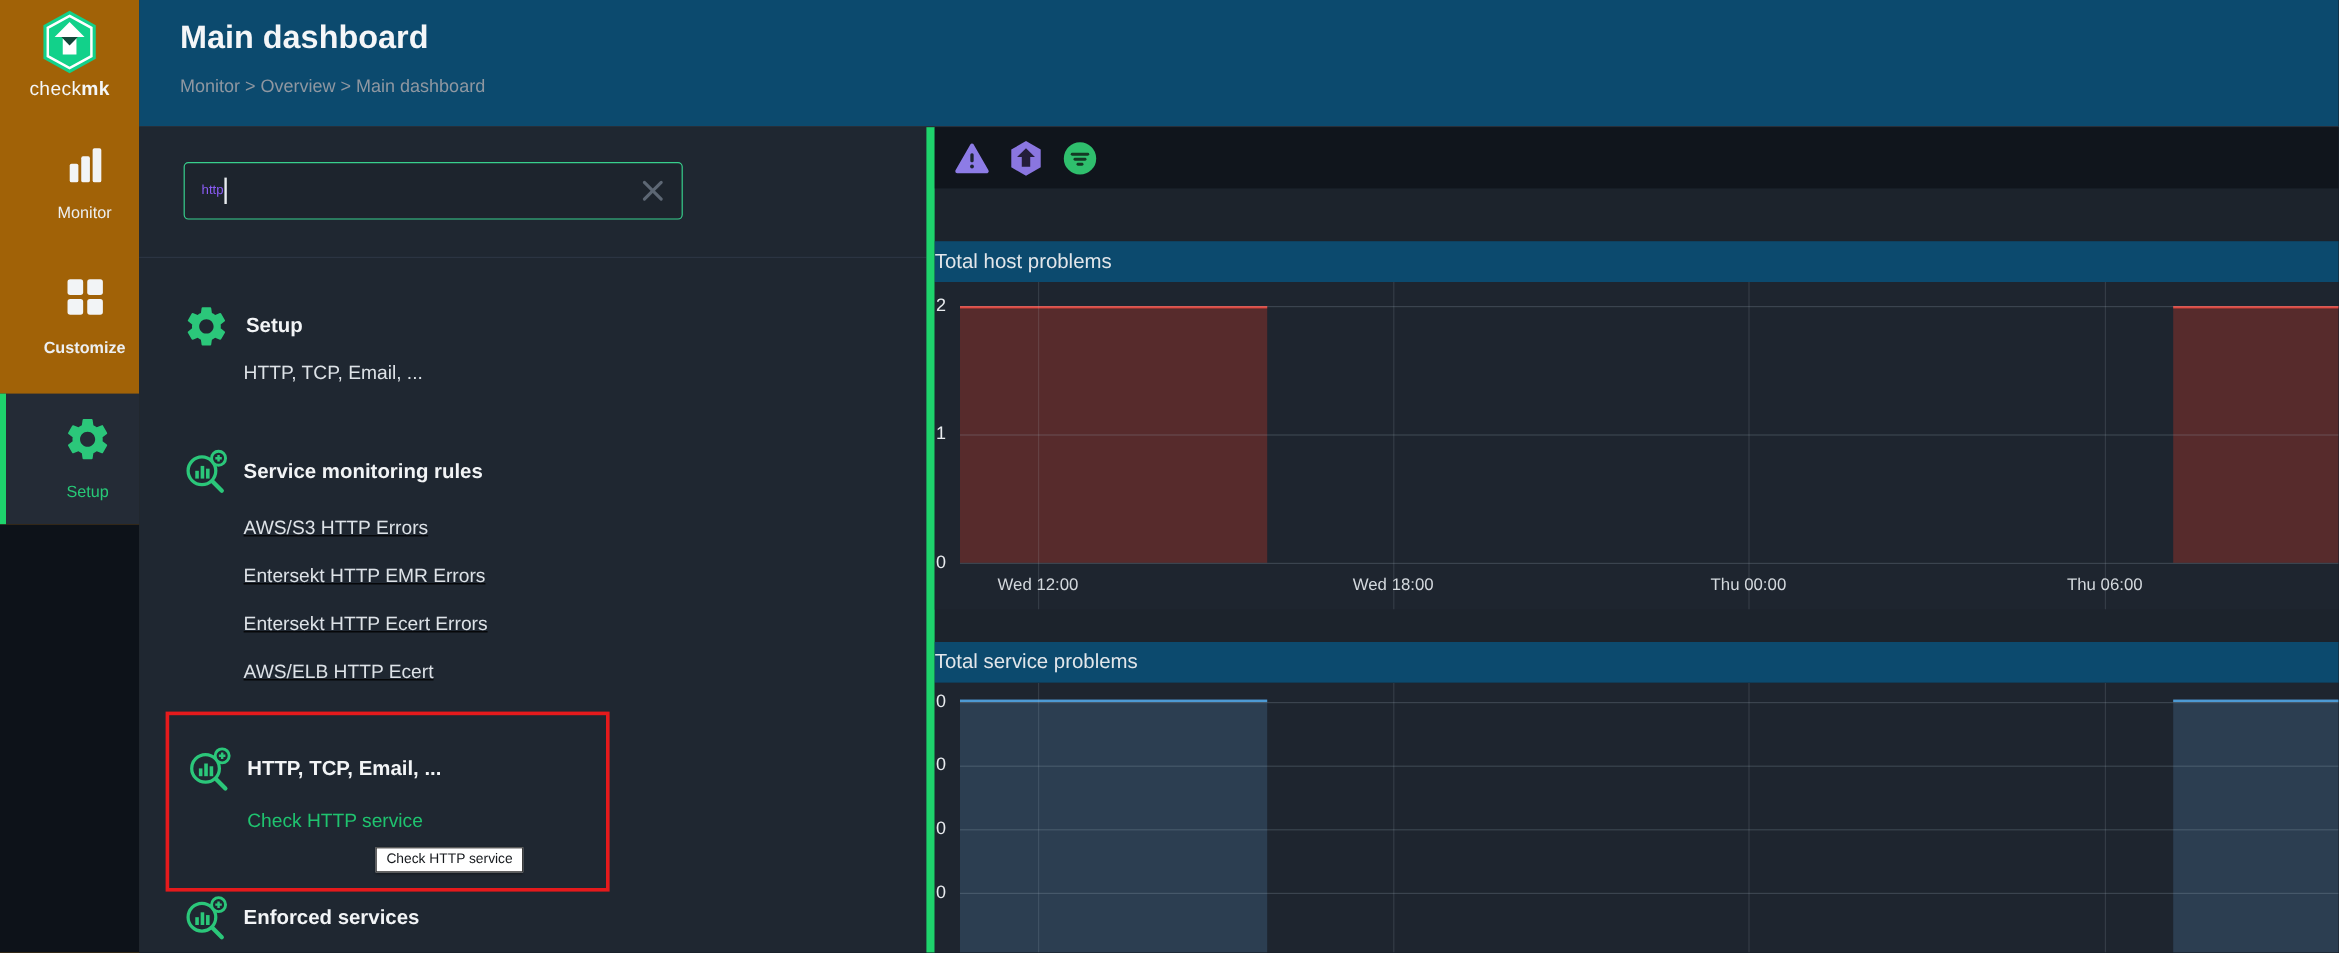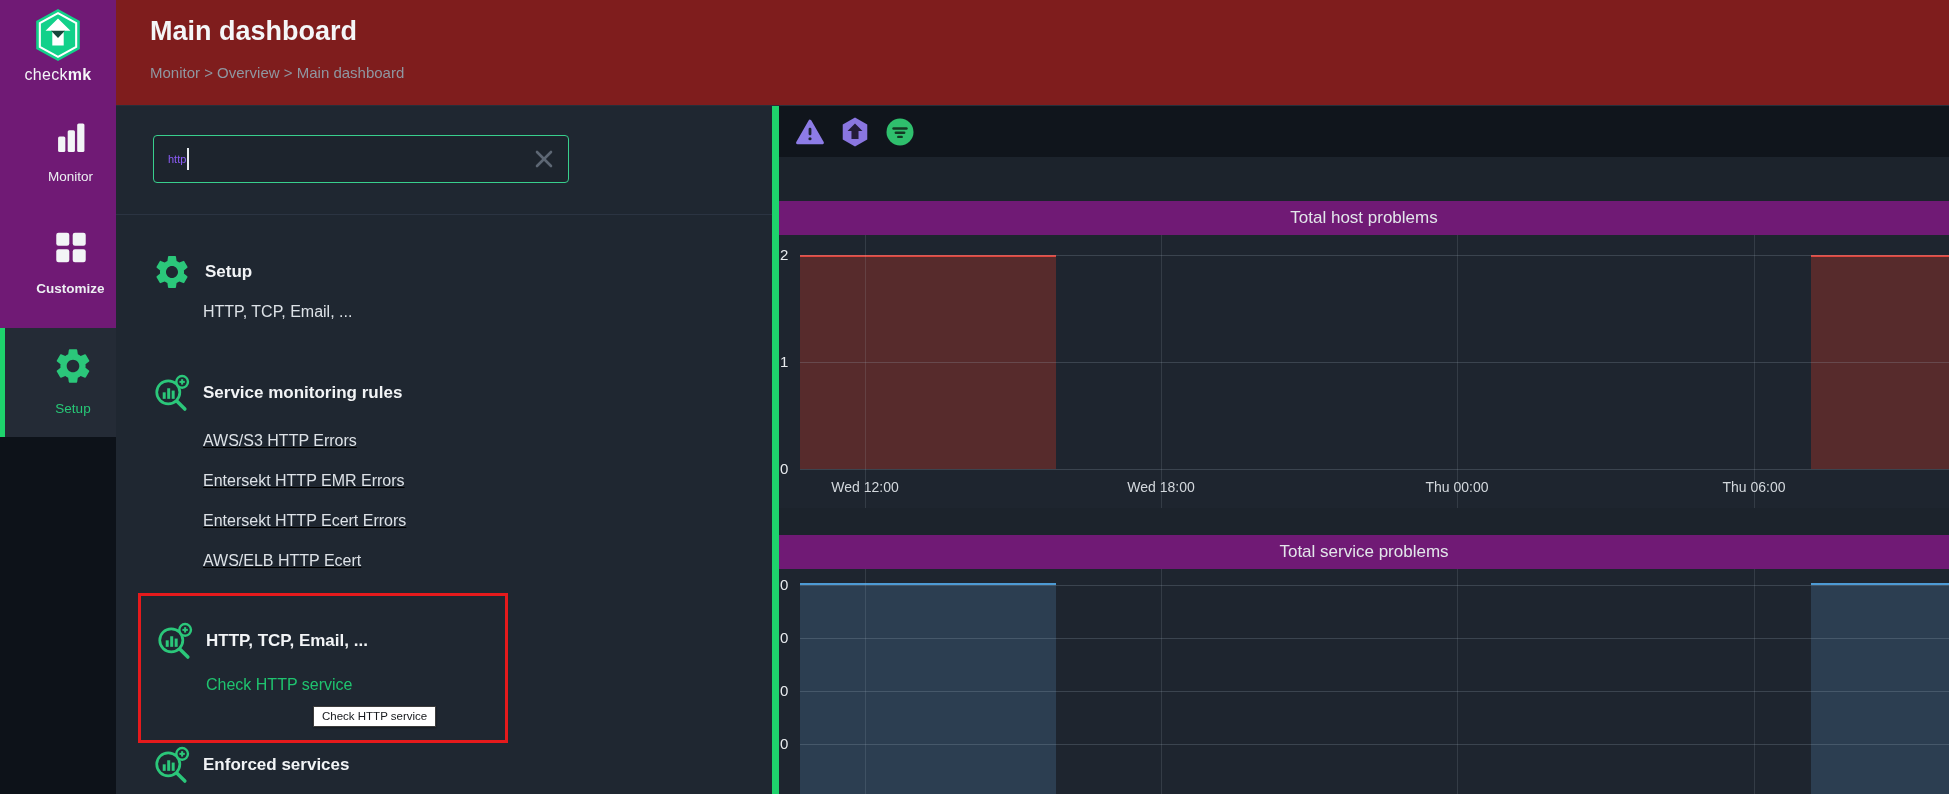--- a/index.html
+++ b/index.html
@@ -1,35 +1,35 @@
 <!DOCTYPE html>
 <html><head>
 <meta charset="utf-8">
 <style>
   * { margin:0; padding:0; box-sizing:border-box; }
   html,body { background:#14181f; }
   body { font-family:"Liberation Sans","DejaVu Sans",sans-serif; }
   .stage { position:relative; width:1949px; height:794px; overflow:hidden; background:#1c232c; }
 
   
-  .sidebar { position:absolute; left:0; top:0; width:116px; height:794px; background:#701a75; }
+  .sidebar { position:absolute; left:0; top:0; width:116px; height:794px; background:#a16207; }
   .sidebar-lower { position:absolute; left:0; top:437px; width:116px; height:357px; background:#0d1219; }
   .logo-block { position:absolute; left:0; top:6px; width:116px; text-align:center; }
   .logo-block svg { display:block; margin:2px auto 0; }
   .brand { color:#f4f6f8; font-size:16px; letter-spacing:.3px; margin-top:4px; display:block; }
   .brand b { font-weight:bold; }
   .nav-item { position:absolute; left:0; width:116px; text-align:center; cursor:pointer;padding-left:25px; }
   .nav-item .nav-label { display:block; margin-top:12px; font-size:13.5px; color:#eceff2; }
   .nav-monitor { top:122px; }
   .nav-customize { top:230px;font-weight:bold; }
   .nav-setup { top:328px; height:109px; background:#242b36; border-left:5px solid #1ed36c; padding-top:17px; }
   .nav-setup .nav-label { color:#27c877; margin-top:10px; }
 
   
-  .header { position:absolute; left:116px; top:0; width:1833px; height:106px; background:#7f1d1d; border-bottom:1px solid #272f3a; }
+  .header { position:absolute; left:116px; top:0; width:1833px; height:106px; background:#0c4a6e; border-bottom:1px solid #272f3a; }
   .page-title { position:absolute; left:34px; top:16px; font-size:27px; font-weight:bold; color:#f4f6f8; }
   .breadcrumb { position:absolute; left:34px; top:64px; font-size:15px; color:#8f97a1; }
 
   
   .search-panel { position:absolute; left:116px; top:106px; width:656px; height:688px; background:#1f2731; }
   .search-box { position:absolute; left:37px; top:29px; width:416px; height:48px; border:1px solid #38cf8d; border-radius:4px; background:#1d242d; display:flex; align-items:center; padding:0 12px 0 14px; cursor:text; }
   .search-text { font-size:11px; color:#8b5cf6; }
   .caret { display:inline-block; width:2px; height:22px; background:#e8ecef; margin-left:1px; }
   .search-clear { margin-left:auto; width:24px; height:24px; cursor:pointer; flex:0 0 auto; }
   .panel-divider { position:absolute; left:0; top:108px; width:656px; height:1px; background:#2b3442; }
@@ -52,21 +52,21 @@
   .tooltip { position:absolute; left:172px; top:110px; background:#ffffff; color:#15181c; font-size:11.5px; padding:3px 8px 4px; border:1px solid #3c3c3c; white-space:nowrap; box-shadow:0 1px 2px rgba(0,0,0,.4); }
 
   
   .green-divider { position:absolute; left:772px; top:106px; width:7px; height:688px; background:#1ed36c; }
 
   
   .main { position:absolute; left:779px; top:106px; width:1170px; height:688px; background:#1c232c; }
   .icon-bar { position:absolute; left:0; top:0; width:1170px; height:51px; background:#10151c; display:flex; align-items:center; gap:15px; padding-left:16px; }
   .icon-bar .tbicon { width:30px; height:32px; cursor:pointer; }
 
-  .chart-title { position:absolute; width:1170px; height:34px; line-height:34px; background:#701a75; color:#e2e6ea; font-size:17px; text-align:center; }
+  .chart-title { position:absolute; width:1170px; height:34px; line-height:34px; background:#0c4a6e; color:#e2e6ea; font-size:17px; text-align:left; }
   .title-1 { left:0; top:95px; }
   .title-2 { left:0; top:429px; }
   .band { position:absolute; left:0; width:1170px; background:#1e252f; }
   .band-1 { top:129px; height:273px; }
   .band-2 { top:463px; height:225px; }
   .plot { position:absolute; left:21px; top:0; width:1149px; height:100%; overflow:hidden; }
   .vgrid { position:absolute; top:0; bottom:0; width:1px; background:rgba(165,180,195,.16); z-index:3; }
   .hgrid { position:absolute; left:0; right:0; height:1px; background:rgba(165,180,195,.22); z-index:3; }
   .area { position:absolute; z-index:2; }
   .a0 { background:#572b2c; border-top:2px solid #e2453c; }

